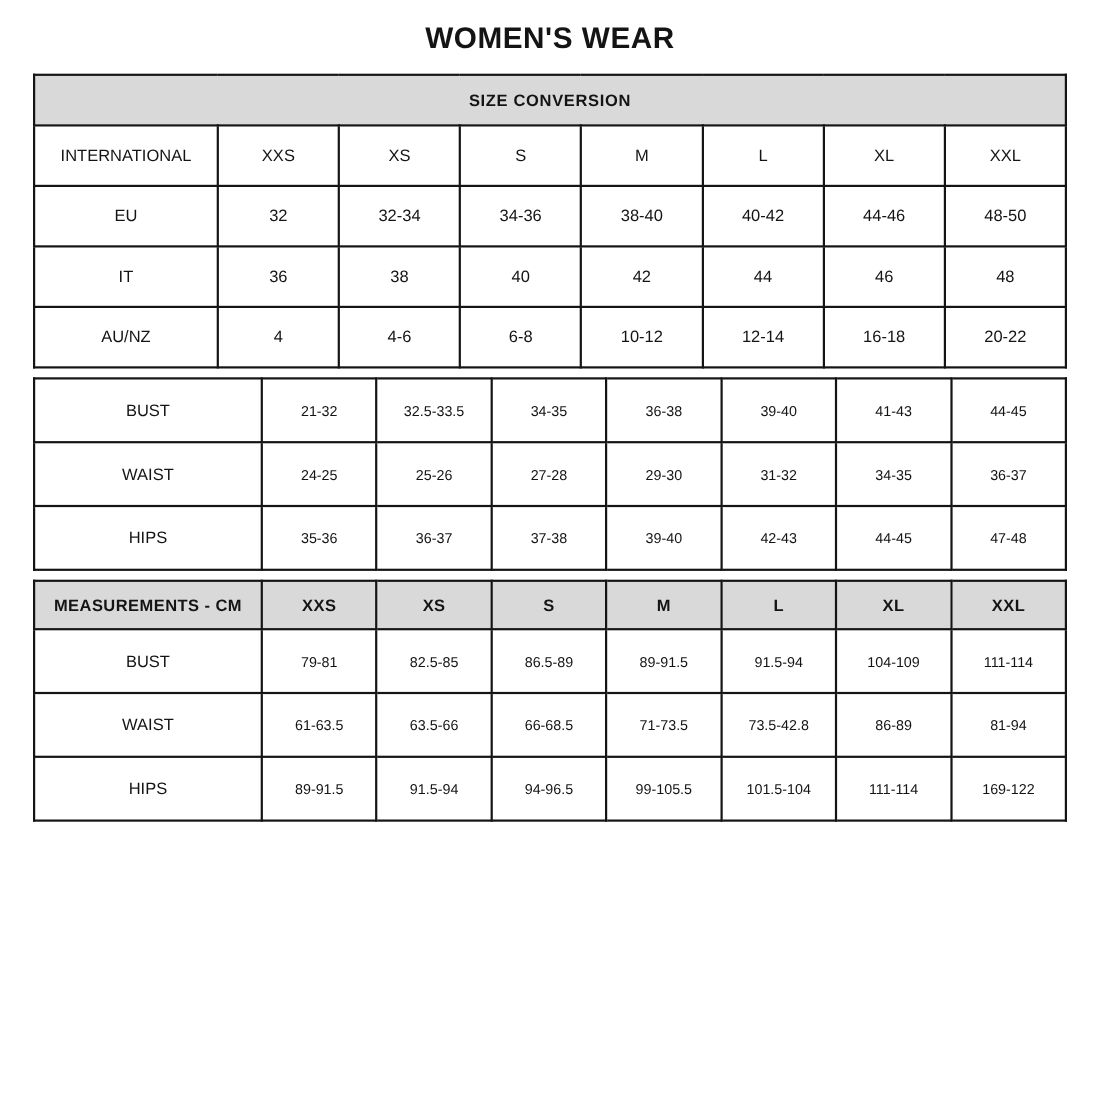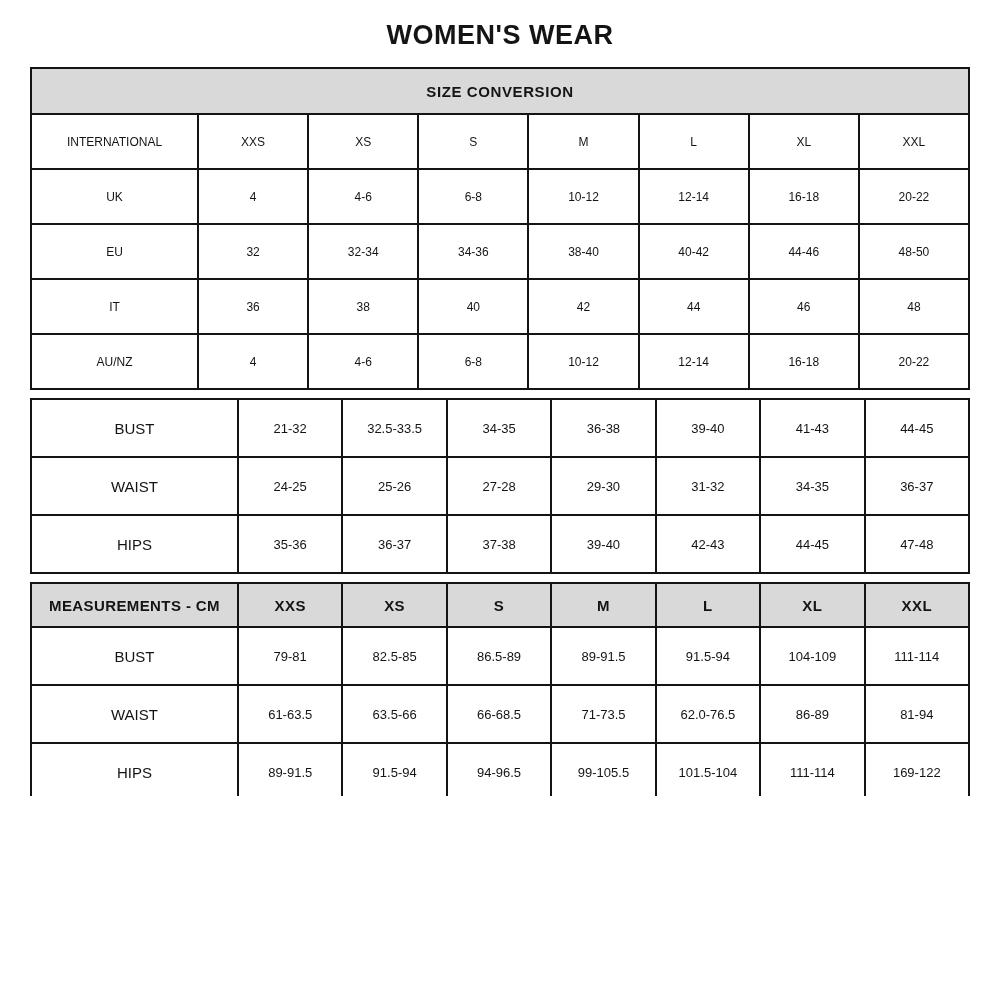--- a/index.html
+++ b/index.html
@@ -48,21 +48,21 @@
   .t1 col.c-label { width: 167px; }
   .t1 .hdr-cell {
     height: 46px;
     background: var(--header_bg);
     font-size: 15px;
     font-weight: bold;
     letter-spacing: 0.6px;
   }
   .t1 td {
     height: 55px;
-    font-size: 12px;
+    font-size: 15px;
     font-weight: 500;
   }
   
   .tm col.c-label { width: 207px; }
   .tm th {
     height: 44px;
     background: var(--header_bg);
     font-size: 15px;
     font-weight: bold;
     letter-spacing: 0.4px;
@@ -100,30 +100,20 @@
     </tr>
     <tr>
       <td class="lbl">INTERNATIONAL</td>
       <td>XXS</td>
       <td>XS</td>
       <td>S</td>
       <td>M</td>
       <td>L</td>
       <td>XL</td>
       <td>XXL</td>
-    </tr>
-    <tr>
-      <td class="lbl">UK</td>
-      <td>4</td>
-      <td>4-6</td>
-      <td>6-8</td>
-      <td>10-12</td>
-      <td>12-14</td>
-      <td>16-18</td>
-      <td>20-22</td>
     </tr>
     <tr>
       <td class="lbl">EU</td>
       <td>32</td>
       <td>32-34</td>
       <td>34-36</td>
       <td>38-40</td>
       <td>40-42</td>
       <td>44-46</td>
       <td>48-50</td>
@@ -227,21 +217,21 @@
       <td>91.5-94</td>
       <td>104-109</td>
       <td>111-114</td>
     </tr>
     <tr>
       <td class="lbl">WAIST</td>
       <td>61-63.5</td>
       <td>63.5-66</td>
       <td>66-68.5</td>
       <td>71-73.5</td>
-      <td>62.0-76.5</td>
+      <td>73.5-42.8</td>
       <td>86-89</td>
       <td>81-94</td>
     </tr>
     <tr>
       <td class="lbl">HIPS</td>
       <td>89-91.5</td>
       <td>91.5-94</td>
       <td>94-96.5</td>
       <td>99-105.5</td>
       <td>101.5-104</td>

